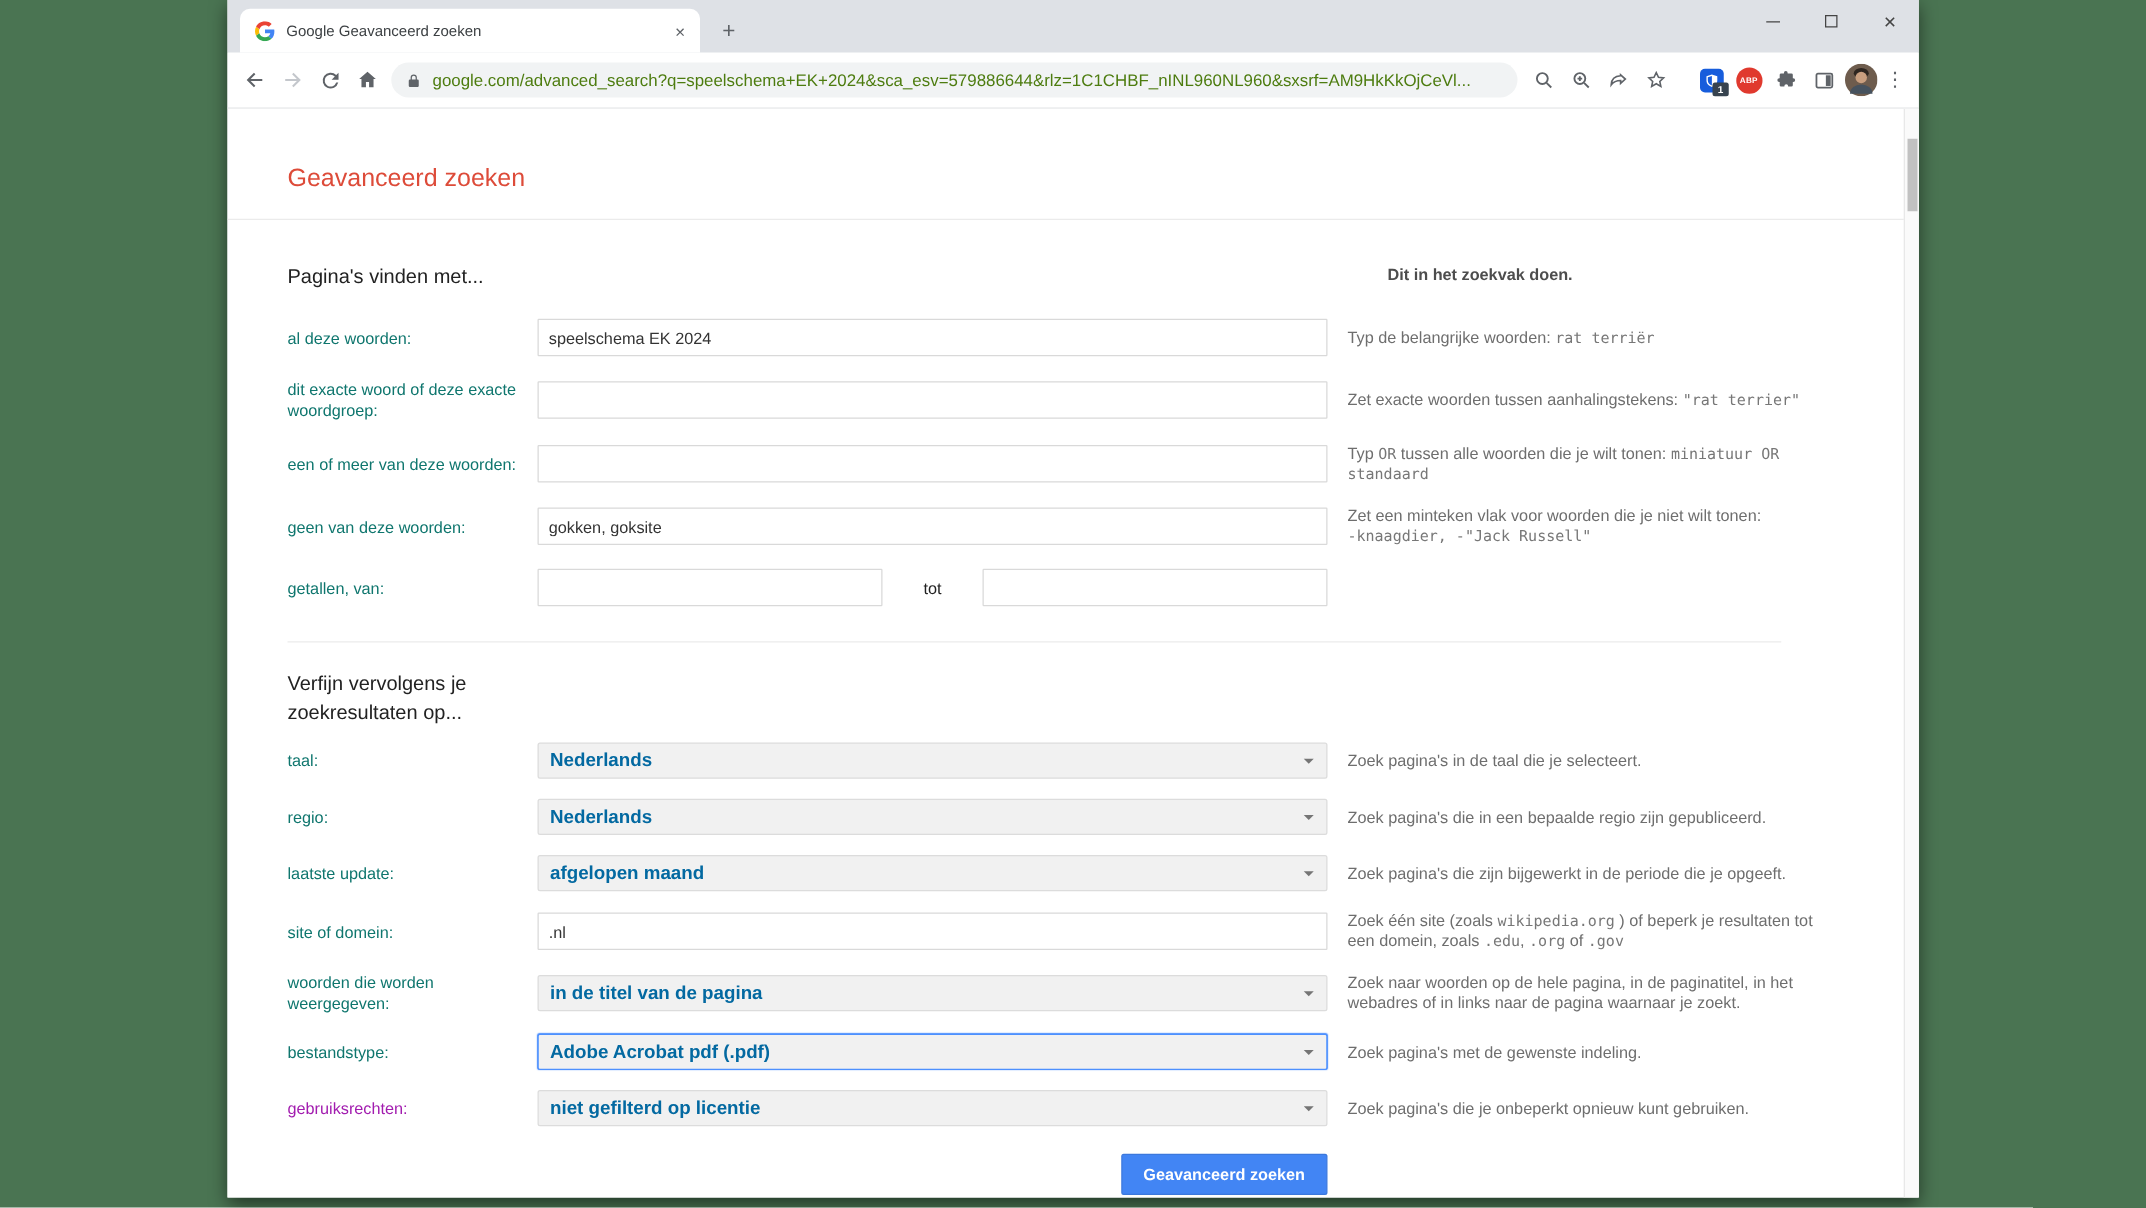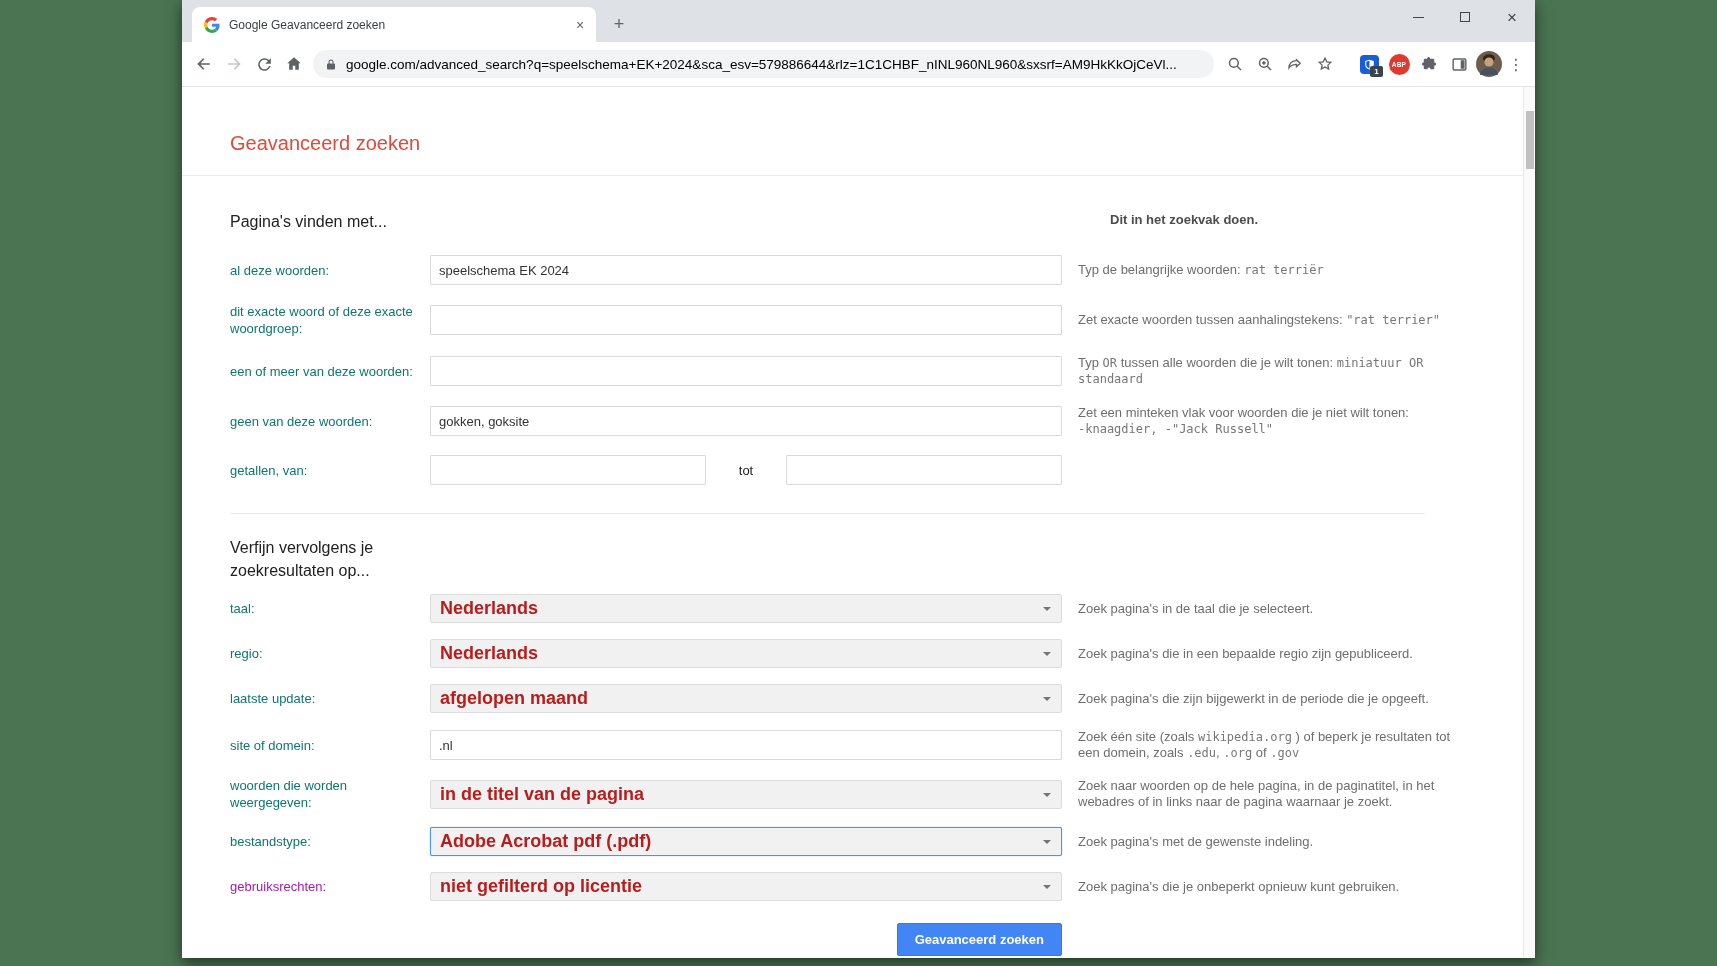--- a/index.html
+++ b/index.html
@@ -10,39 +10,39 @@
     -webkit-font-smoothing:antialiased;
   }
   .window{
     position:absolute;left:182px;top:0;width:1353px;height:958px;
     background:#fff;box-shadow:0 5px 14px rgba(0,0,0,.55);
     display:flex;flex-direction:column;
   }
   
   .tabstrip{height:42px;background:#dee1e6;position:relative;display:flex;align-items:flex-end;flex:0 0 auto;}
   .tab{
-    margin-left:10px;height:35px;width:404px;background:#fff;
+    margin-left:10px;height:35px;width:368px;background:#fff;
     border-radius:8px 8px 0 0;display:flex;align-items:center;padding:0 8px 0 12px;box-sizing:border-box;
   }
   .tab-title{flex:1;font-size:12px;color:#3c4043;white-space:nowrap;overflow:hidden;margin-left:9px;}
   .tab-close{width:16px;height:16px;display:flex;align-items:center;justify-content:center;color:#5f6368;font-size:14px;line-height:16px;}
   .newtab{width:28px;height:28px;margin:0 0 4px 9px;display:flex;align-items:center;justify-content:center;color:#5f6368;font-size:18px;border-radius:50%;}
   .win-controls{position:absolute;top:4px;right:7px;display:flex;gap:15px;}
   .win-btn{width:32px;height:26px;display:flex;align-items:center;justify-content:center;color:#3c4043;}
   .min-glyph{width:11px;height:0;border-top:1.6px solid #444;display:block;}
   .max-glyph{width:10px;height:10px;border:1.4px solid #444;display:block;box-sizing:border-box;}
   .close-glyph{font-size:17px;color:#444;line-height:17px;}
   
   .toolbar{height:44px;background:#fff;border-bottom:1px solid #e2e3e5;display:flex;align-items:center;padding:0 7px;flex:0 0 auto;}
   .tool-btn{width:30px;height:30px;display:flex;align-items:center;justify-content:center;border-radius:50%;flex:0 0 auto;}
   .omnibox{
     flex:1;height:28px;background:#f1f3f4;border-radius:14px;margin:0 6px 0 4px;
     display:flex;align-items:center;padding:0 12px;min-width:0;box-sizing:border-box;
   }
-  .omnibox .url{font-size:13.5px;color:#000000;white-space:nowrap;overflow:hidden;margin-left:9px;}
+  .omnibox .url{font-size:13.5px;color:#4d7c0f;white-space:nowrap;overflow:hidden;margin-left:9px;}
   .ext-cluster{display:flex;align-items:center;flex:0 0 auto;}
   .ext-gap{width:14px;}
   .bw-chip{position:relative;width:30px;height:30px;display:flex;align-items:center;justify-content:center;}
   .bw-sq{width:19px;height:19px;background:#175ddc;border-radius:4px;display:flex;align-items:center;justify-content:center;}
   .bw-badge{position:absolute;right:1px;bottom:2px;min-width:11px;height:11px;background:#37434f;color:#fff;
     font-size:8px;font-weight:bold;display:flex;align-items:center;justify-content:center;border-radius:2px;padding:0 1px;}
   .abp-chip{width:30px;height:30px;display:flex;align-items:center;justify-content:center;}
   .abp-circle{width:21px;height:21px;border-radius:50%;background:#e0392e;color:#fff;font-size:6.5px;font-weight:bold;
     display:flex;align-items:center;justify-content:center;letter-spacing:.2px;}
   .avatar{width:30px;height:30px;display:flex;align-items:center;justify-content:center;}
@@ -65,21 +65,21 @@
   .lbl.link{color:#a21caf;cursor:pointer;}
   .fld{display:flex;align-items:flex-start;}
   .txt{width:100%;height:30px;border:1px solid #d9d9d9;border-radius:1px;box-sizing:border-box;
     padding:0 8px;font-size:13px;color:#333;font-family:inherit;outline:none;background:#fff;}
   .dual-wrap{display:flex;align-items:center;width:100%;}
   .dual-wrap .txt{width:276px;flex:0 0 276px;}
   .tot{flex:1;text-align:center;font-size:13px;color:#222;}
   .select{position:relative;width:100%;height:29px;background:#f1f1f1;border:1px solid #dcdcdc;border-radius:2px;
     box-sizing:border-box;display:flex;align-items:center;padding:0 27px 0 9px;cursor:default;}
   .select.focused{border-color:#4d90fe;box-shadow:0 0 1px #4d90fe;}
-  .select .val{font-size:18px;font-weight:bold;color:#b91c1c;white-space:nowrap;overflow:hidden;}
+  .select .val{font-size:15px;font-weight:bold;color:#0369a1;white-space:nowrap;overflow:hidden;}
   .select .arrow{position:absolute;right:10px;top:12px;width:0;height:0;
     border-left:4px solid transparent;border-right:4px solid transparent;border-top:4px solid #757575;}
   .help{padding-left:16px;font-size:13px;line-height:16px;color:#6e6e6e;}
   .mono{font-family:"DejaVu Sans Mono","Liberation Mono",monospace;font-size:12px;color:#777;}
   .divider2{border:none;border-top:1px solid #ebebeb;margin:28px 46px 0 0;}
   .btn-row{display:grid;grid-template-columns:200px 632px 1fr;margin-top:22px;}
   .submit-btn{grid-column:2;justify-self:end;height:33px;padding:0 17px;background:#4285f4;color:#fff;
     font-size:13px;font-weight:bold;border:1px solid #3c78dc;border-radius:2px;font-family:inherit;cursor:pointer;}
   svg{display:block;}
 </style>

